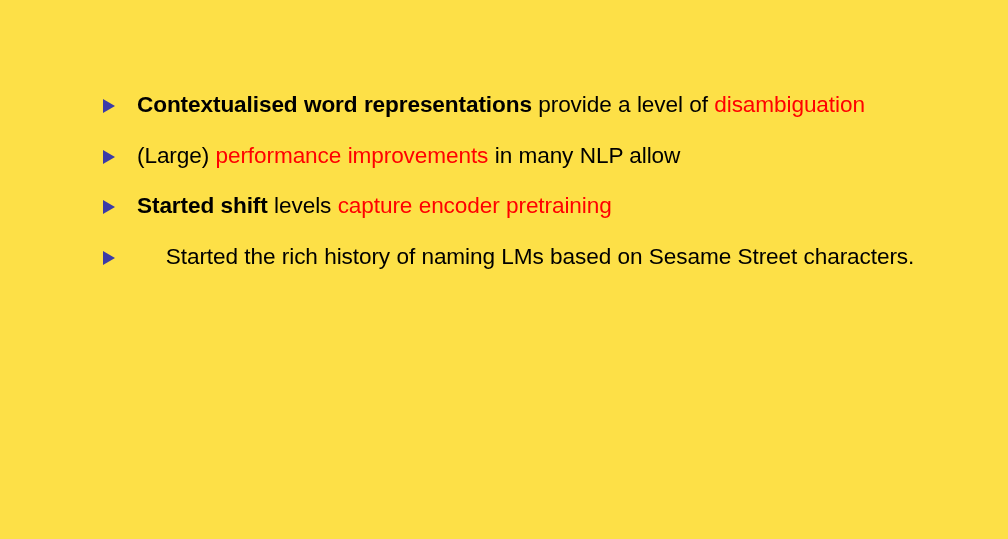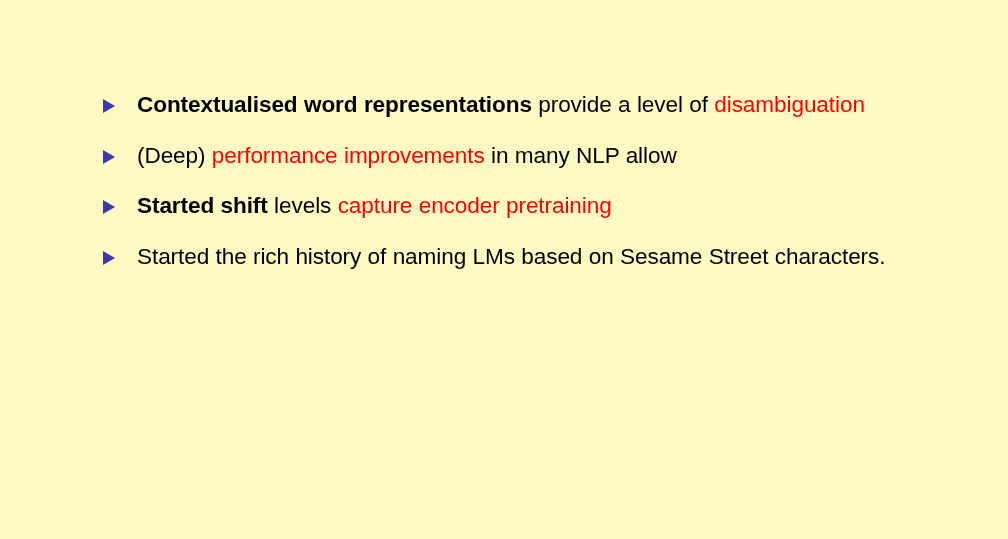--- a/index.html
+++ b/index.html
@@ -36,20 +36,21 @@
     margin-bottom: 17px;
     font-size: 22.6px;
     line-height: 33.5px;
     color: #000000;
     letter-spacing: -0.1px;
     word-spacing: 0.2px;
   }
 
   .bullet-item:last-child {
     margin-bottom: 16px;
+    text-align: center;
   }
 
   .bullet-marker {
     position: absolute;
     left: 0px;
     top: 11px;
     width: 0;
     height: 0;
     border-top: 7.5px solid transparent;
     border-bottom: 7.5px solid transparent;
@@ -64,33 +65,33 @@
     font-weight: bold;
   }
 
   .red {
     color: #ff0000;
   }
 </style>
 </head>
 <body>
 
-<div class="slide" style="background: #fef9c3;">
+<div class="slide" style="background: #fde047;">
 
   <ul class="bullet-list" style="list-style:none;margin:0;padding:0;">
 
     <li class="bullet-item" style="color: rgb(0, 0, 0);">
       <span class="bullet-marker" style="border-left-color: rgb(59, 59, 168);"></span>
       <span class="bullet-text"><span class="b">Contextualised word representations</span><span> provide a level of </span><span class="red" style="color: rgb(255, 0, 0);">disambiguation</span></span>
     </li>
 
 
     <li class="bullet-item" style="color: rgb(0, 0, 0);">
       <span class="bullet-marker" style="border-left-color: rgb(59, 59, 168);"></span>
-      <span class="bullet-text"><span>(Deep) </span><span class="red" style="color: rgb(255, 0, 0);">performance improvements</span><span> in many NLP allow</span></span>
+      <span class="bullet-text"><span>(Large) </span><span class="red" style="color: rgb(255, 0, 0);">performance improvements</span><span> in many NLP allow</span></span>
     </li>
 
     <li class="bullet-item" style="color: rgb(0, 0, 0);">
       <span class="bullet-marker" style="border-left-color: rgb(59, 59, 168);"></span>
       <span class="bullet-text"><span class="b">Started shift</span><span> levels </span><span class="red" style="color: rgb(255, 0, 0);">capture encoder pretraining</span></span>
     </li>
 
     <li class="bullet-item" style="color: rgb(0, 0, 0);">
       <span class="bullet-marker" style="border-left-color: rgb(59, 59, 168);"></span>
       <span class="bullet-text"><span>Started the rich history of naming LMs based on Sesame Street characters.</span></span>

